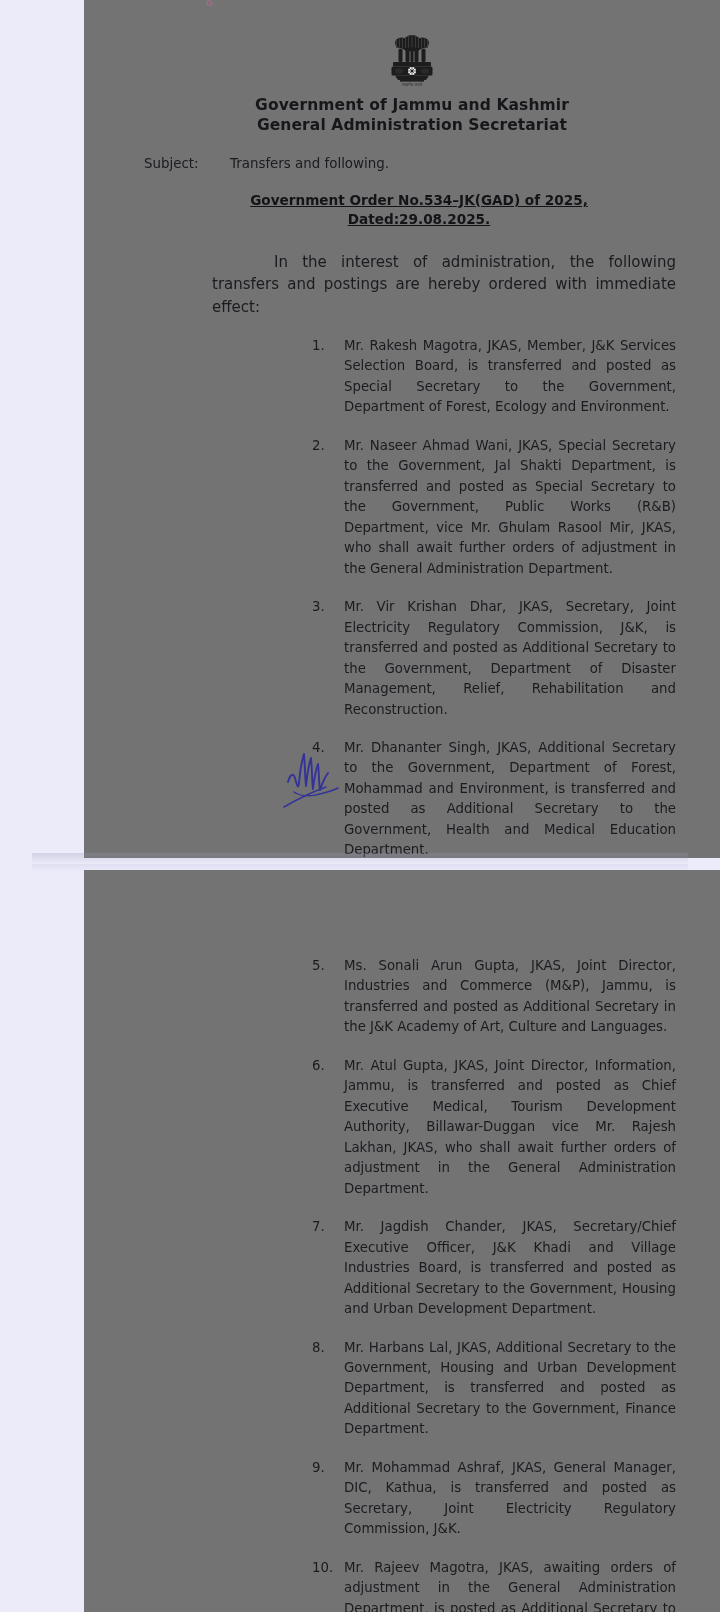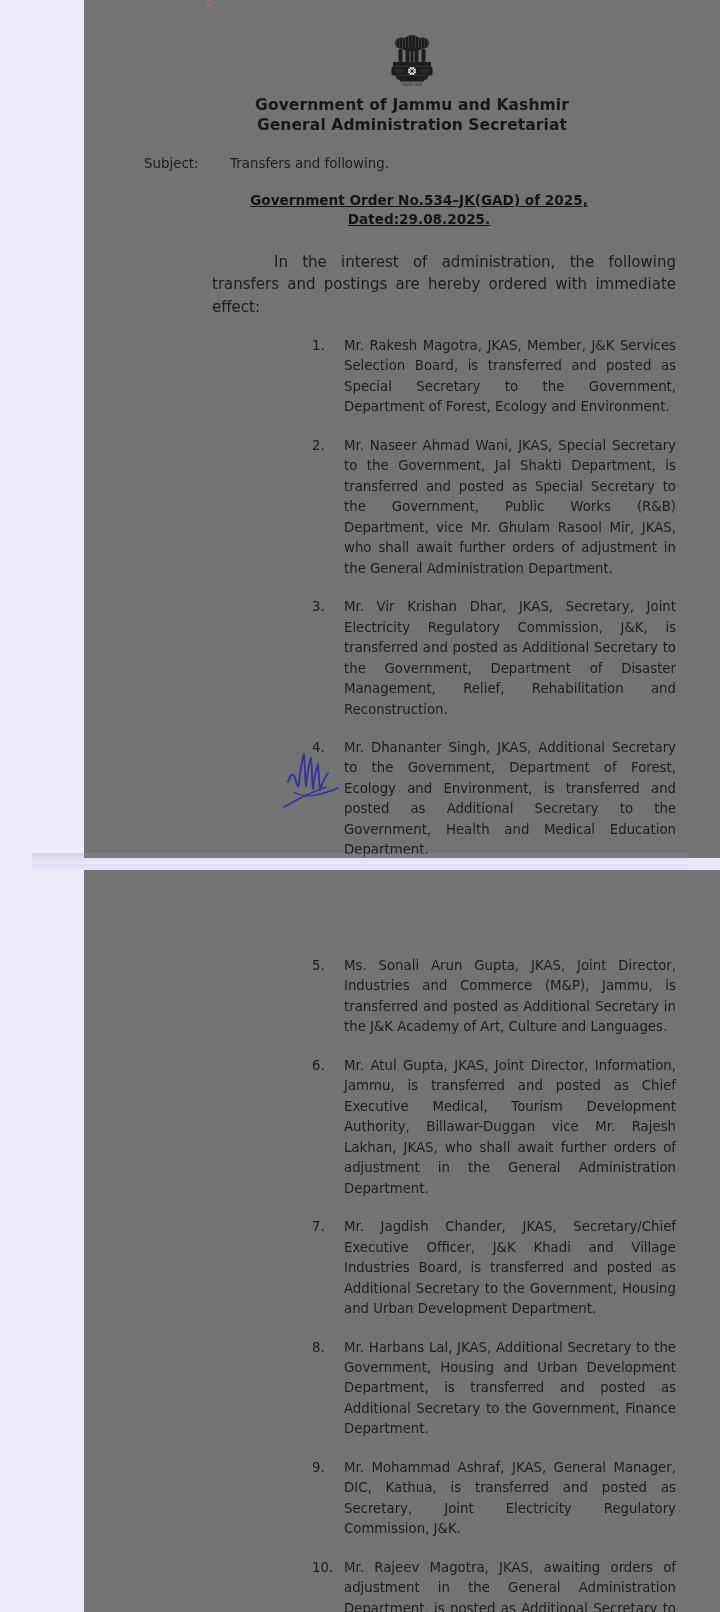--- a/index.html
+++ b/index.html
@@ -260,21 +260,21 @@
         <span class="item-text">Mr. Naseer Ahmad Wani, JKAS, Special Secretary to the Government, Jal Shakti Department, is transferred and posted as Special Secretary to the Government, Public Works (R&amp;B) Department, vice Mr. Ghulam Rasool Mir, JKAS, who shall await further orders of adjustment in the General Administration Department.</span>
       </div>
 
       <div class="order-item">
         <span class="item-num">3.</span>
         <span class="item-text">Mr. Vir Krishan Dhar, JKAS, Secretary, Joint Electricity Regulatory Commission, J&amp;K, is transferred and posted as Additional Secretary to the Government, Department of Disaster Management, Relief, Rehabilitation and Reconstruction.</span>
       </div>
 
       <div class="order-item">
         <span class="item-num">4.</span>
-        <span class="item-text">Mr. Dhananter Singh, JKAS, Additional Secretary to the Government, Department of Forest, Ecology and Environment, is transferred and posted as Additional Secretary to the Government, Health and Medical Education Department.</span>
+        <span class="item-text">Mr. Dhananter Singh, JKAS, Additional Secretary to the Government, Department of Forest, Mohammad and Environment, is transferred and posted as Additional Secretary to the Government, Health and Medical Education Department.</span>
       </div>
 
     </div>
 
     <span class="signature">
       <svg viewBox="0 0 92 86" width="92" height="86" aria-hidden="true">
         <g fill="none" stroke="#33339a" stroke-width="1.9" stroke-linecap="round" stroke-linejoin="round">
           <path d="M6 40 C8 33, 11 30, 13 36 C15 43, 16 48, 17 41 C18 30, 20 18, 22 12
                    C23 22, 23 36, 24 44 C25 34, 27 22, 29 16
                    C30 26, 30 40, 31 47 C32 38, 34 27, 36 22

